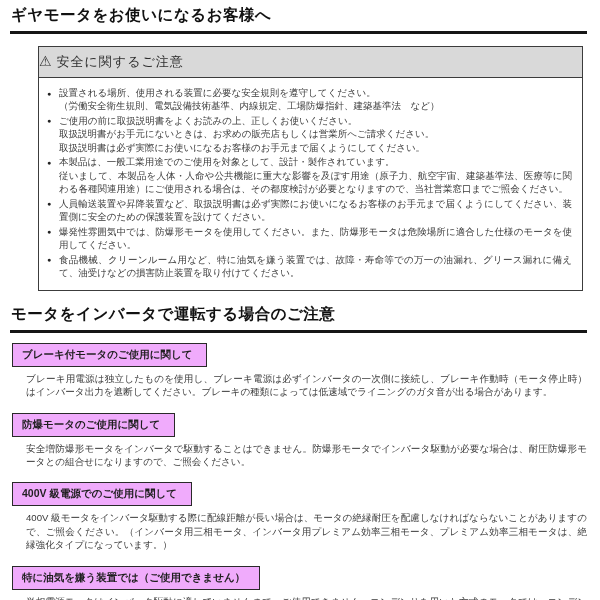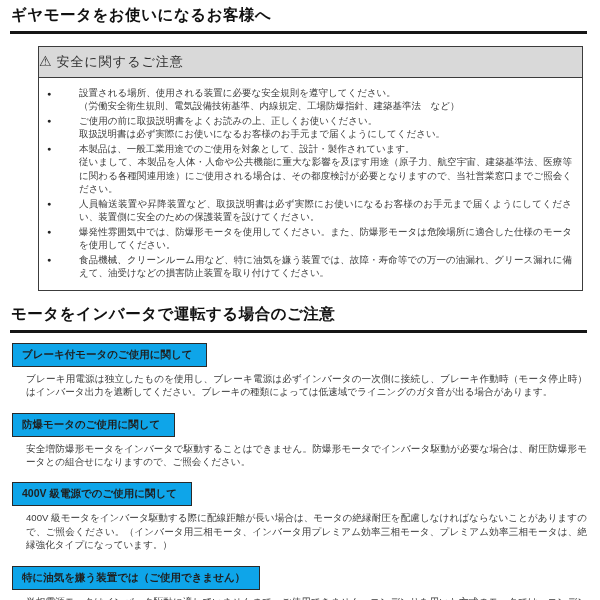--- a/index.html
+++ b/index.html
@@ -48,34 +48,34 @@
   }
   .bullet-row { display: flex; margin-bottom: 1px; }
   .bullet-marker {
     flex: 0 0 12px;
     font-size: 7px;
     padding-top: 2.5px;
     text-align: left;
     color: #222222;
   }
   .bullet-lines { flex: 1 1 auto; }
-  .bullet-line { text-align: justify; margin-left: 20px; }
+  .bullet-line { text-align: justify; }
 
   
   .heading2-wrap { margin-top: 13px; }
 
   .section-label {
     display: inline-block;
     border: 1.5px solid #2a2a2a;
     font-weight: bold;
     font-size: 10.5px;
     color: #1f1f1f;
     padding: 4px 14px 4px 9px;
     margin: 10px 0 5px 2px;
-    background: #0ea5e9;
+    background: #f0abfc;
   }
   .section-body {
     font-size: 9.6px;
     line-height: 1.4;
     color: #3a3a3a;
     margin: 0 0 4px 16px;
     text-align: justify;
   }
 </style>
 </head>
@@ -96,20 +96,21 @@
         <span class="bullet-lines">
           <span class="bullet-line" style="display:block">設置される場所、使用される装置に必要な安全規則を遵守してください。</span>
           <span class="bullet-line" style="display:block">（労働安全衛生規則、電気設備技術基準、内線規定、工場防爆指針、建築基準法　など）</span>
         </span>
       </div>
 
       <div class="bullet-row">
         <span class="bullet-marker">●</span>
         <span class="bullet-lines">
           <span class="bullet-line" style="display:block">ご使用の前に取扱説明書をよくお読みの上、正しくお使いください。</span>
+          <span class="bullet-line" style="display:block">取扱説明書がお手元にないときは、お求めの販売店もしくは営業所へご請求ください。</span>
           <span class="bullet-line" style="display:block">取扱説明書は必ず実際にお使いになるお客様のお手元まで届くようにしてください。</span>
         </span>
       </div>
 
       <div class="bullet-row">
         <span class="bullet-marker">●</span>
         <span class="bullet-lines">
           <span class="bullet-line" style="display:block">本製品は、一般工業用途でのご使用を対象として、設計・製作されています。</span>
           <span class="bullet-line" style="display:block">従いまして、本製品を人体・人命や公共機能に重大な影響を及ぼす用途（原子力、航空宇宙、建築基準法、医療等に関わる各種関連用途）にご使用される場合は、その都度検討が必要となりますので、当社営業窓口までご照会ください。</span>
         </span>

